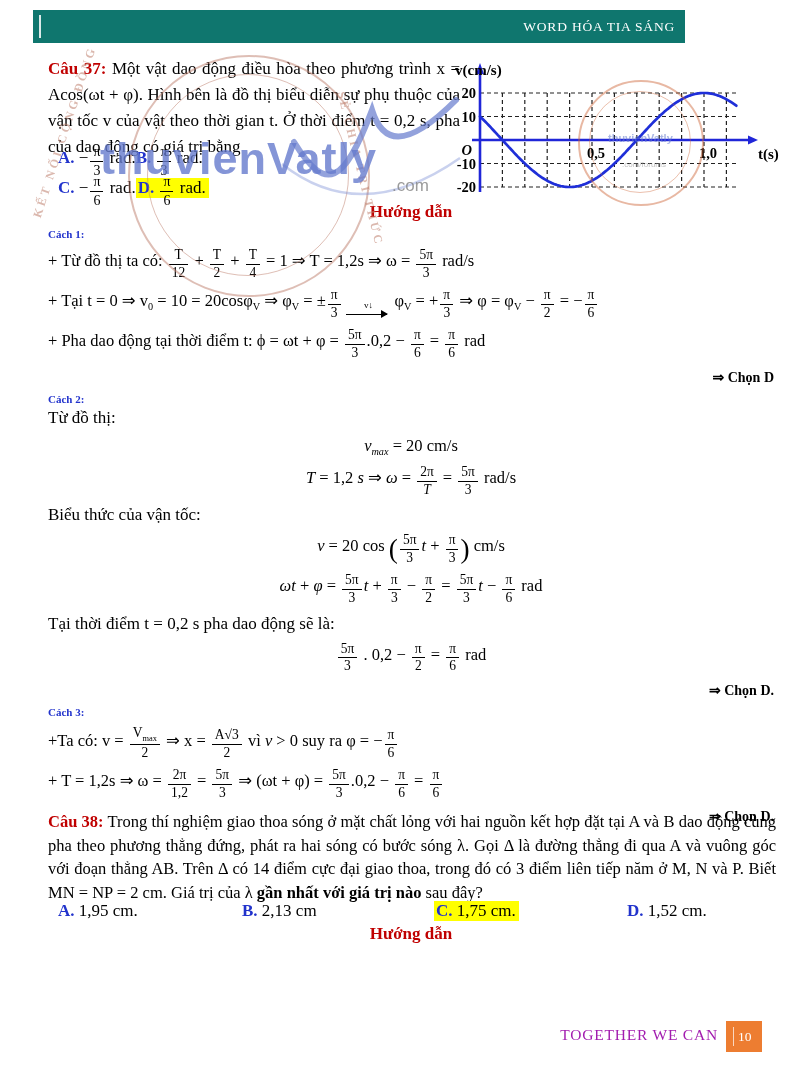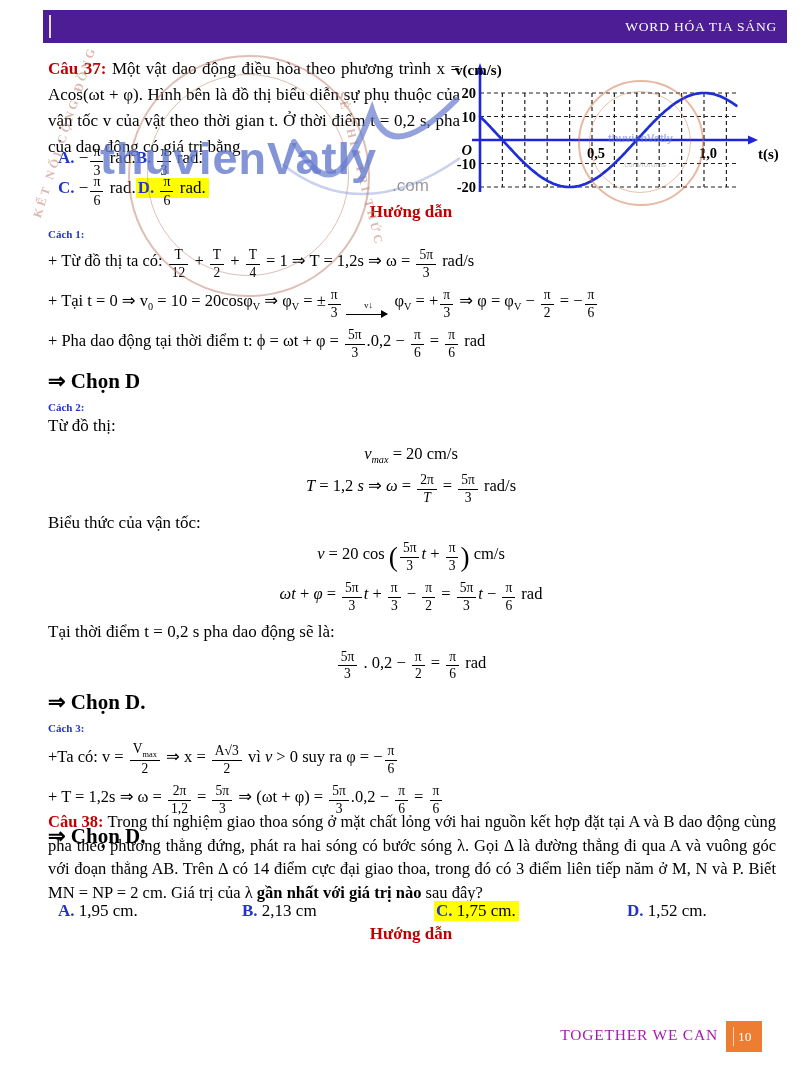--- a/index.html
+++ b/index.html
@@ -1,20 +1,20 @@
 <!DOCTYPE html>
 <html><head>
 <meta charset="utf-8">
 <style>
   html,body{margin:0;padding:0;background:#fff;}
   .page{position:relative;width:810px;height:1078px;background:#fff;overflow:hidden;
         font-family:"Liberation Serif", serif;color:#000;}
 
   
-  .hdr{position:absolute;left:33px;top:10px;width:744px;height:33px;background:#4c1d95;margin-left:10px;}
+  .hdr{position:absolute;left:33px;top:10px;width:652px;height:33px;background:#0f766e;}
   .hdr .tick{position:absolute;left:6px;top:5px;bottom:5px;width:1.5px;background:rgba(255,255,255,.85);}
   .hdr .ttl{position:absolute;right:10px;top:0;bottom:0;display:flex;align-items:center;
             color:#fff;font-size:13.5px;letter-spacing:.8px;}
 
   
   .wm{position:absolute;inset:0;pointer-events:none;z-index:5;}
   .ring{position:absolute;border-radius:50%;border:2px solid rgba(189,126,108,.5);}
   .wm-rot{position:absolute;color:rgba(189,126,108,.55);font-weight:bold;font-size:12px;letter-spacing:3px;white-space:nowrap;}
   .wm-brand{position:absolute;font-family:"Liberation Sans",sans-serif;font-weight:bold;
             color:rgba(101,122,205,.8);font-size:45px;letter-spacing:1px;}
@@ -41,21 +41,21 @@
 
   .hd1{position:absolute;left:48px;top:202px;width:726px;text-align:center;
        color:#C00000;font-weight:bold;font-size:17px;z-index:2;}
   .hd2{position:absolute;left:48px;top:924px;width:726px;text-align:center;
        color:#C00000;font-weight:bold;font-size:17px;z-index:2;}
 
   
   .sol{position:absolute;left:48px;top:224px;width:726px;z-index:2;}
   .sl-label{color:#2233cc;font-weight:bold;font-size:11px;margin:4px 0 2px;}
   .sl-text{font-size:17px;margin:3px 0;}
-  .sl-bold{font-weight:bold;font-size:21px;margin:7px 0;}
+  .sl-bold{font-weight:bold;font-size:14px;margin:7px 0;text-align:right;}
   .sl-math{font-size:16.5px;margin:8px 0;}
   .sl-center{text-align:center;}
 
   
   .frac{display:inline-block;vertical-align:-0.8em;text-align:center;font-size:0.82em;line-height:1.08;margin:0 2px;}
   .frac .num{display:block;padding:0 3px 1px;border-bottom:1.2px solid currentColor;}
   .frac .den{display:block;padding:1px 3px 0;}
   .mi{font-style:italic;}
   sub{font-size:.62em;}
   .bp{font-size:1.65em;font-weight:400;vertical-align:-0.28em;line-height:0;}

